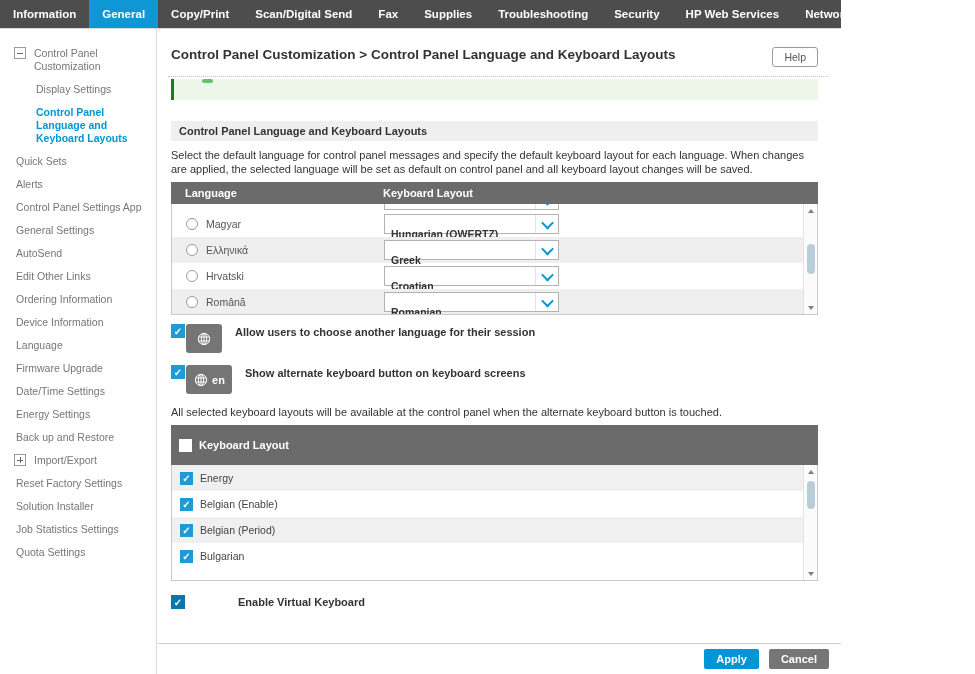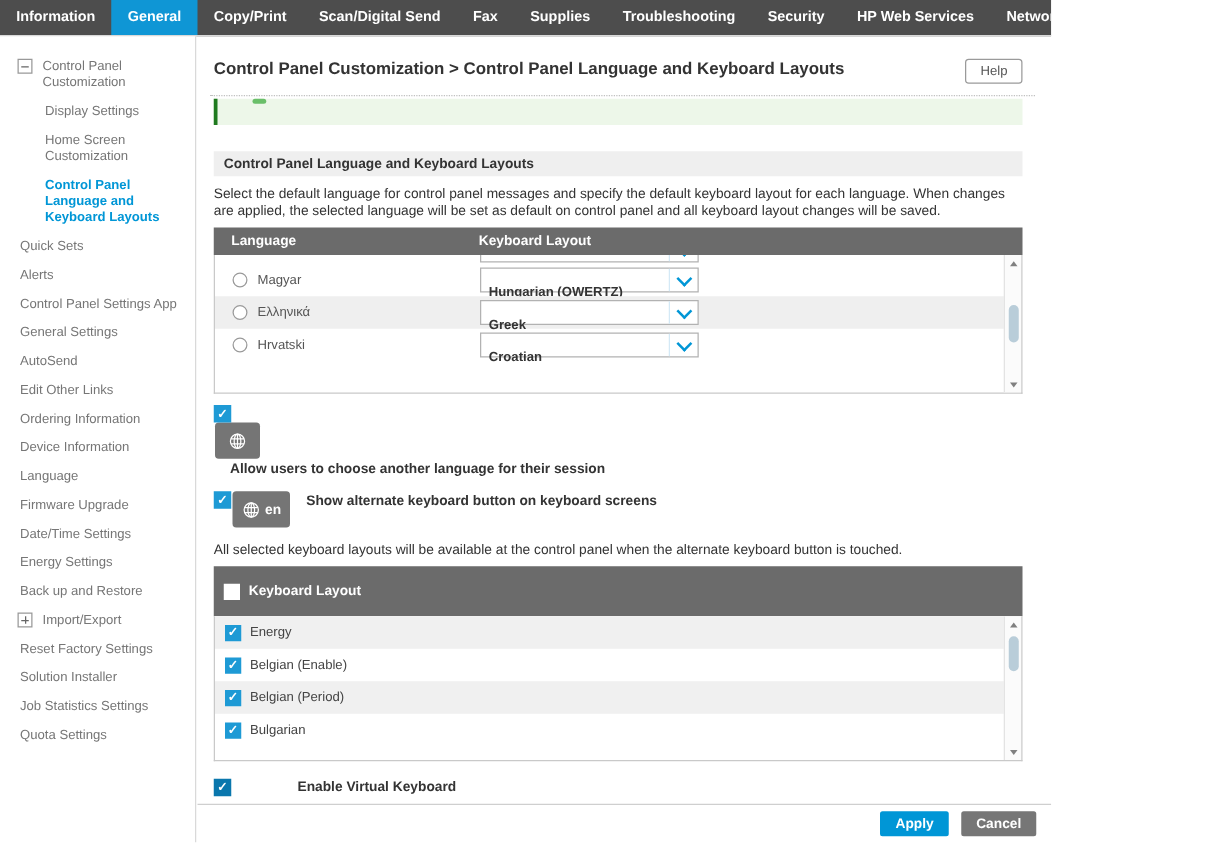--- a/index.html
+++ b/index.html
@@ -65,21 +65,21 @@
   
   .vscroll { position:absolute; top:0; right:0; bottom:0; width:14px; background:#fbfbfb; border-left:1px solid #e3e3e3; }
   .varrow { position:absolute; left:0; right:0; height:11px; display:flex; align-items:center; justify-content:center; }
   .varrow::before { content:""; width:0; height:0; border-left:3px solid transparent; border-right:3px solid transparent; }
   .varrow.up { top:1px; } .varrow.up::before { border-bottom:4px solid #808080; }
   .varrow.down { bottom:1px; } .varrow.down::before { border-top:4px solid #808080; }
   .vthumb { position:absolute; left:3px; width:8px; border-radius:4px; background:#b9cdd9; }
 
   
   .opt { display:flex; align-items:flex-start; }
-  .opt1 { margin-top:9px;flex-direction:column; } .opt2 { margin-top:12px; }
+  .opt1 { margin-top:9px; } .opt2 { margin-top:12px; }
   .cb { width:14px; height:14px; background:#1e9ad5; flex:0 0 auto; position:relative; cursor:pointer; }
   .cb::after { content:"✓"; position:absolute; left:0; top:0; width:100%; height:100%; color:#fff; font-size:10px; font-weight:bold; display:flex; align-items:center; justify-content:center; }
   .cb.unchecked { background:#fff; } .cb.unchecked::after { content:""; }
   .tile { background:#757575; border-radius:3px; height:29px; display:flex; align-items:center; justify-content:center; gap:3px; margin-left:1px; }
   .tile.t1 { width:36px; } .tile.t2 { width:46px; }
   .tile .en { color:#fff; font-size:11px; font-weight:bold; }
   .opt-label { font-size:11px; font-weight:bold; color:#333; margin-left:13px; margin-top:2px; }
 
   .kb-note { margin-top:12px; font-size:11px; color:#333; }
 
@@ -126,21 +126,20 @@
   </div>
 
   <div class="body-row">
 
     <div class="sidebar">
       <div class="nav-item has-box">
         <span class="expand-box"></span>
         <span>Control Panel Customization</span>
       </div>
       <div class="nav-item child">Display Settings</div>
-      <div class="nav-item child">Home Screen Customization</div>
       <div class="nav-item child selected">Control Panel Language and Keyboard Layouts</div>
       <div class="nav-item top">Quick Sets</div>
       <div class="nav-item top">Alerts</div>
       <div class="nav-item top">Control Panel Settings App</div>
       <div class="nav-item top">General Settings</div>
       <div class="nav-item top">AutoSend</div>
       <div class="nav-item top">Edit Other Links</div>
       <div class="nav-item top">Ordering Information</div>
       <div class="nav-item top">Device Information</div>
       <div class="nav-item top">Language</div>
@@ -204,20 +203,28 @@
             </div>
           </div>
           <div class="lrow">
             <span class="radio"></span>
             <span class="lname">Hrvatski</span>
             <div class="dd">
               <div class="txt">Croatian</div>
               <div class="chev"></div>
             </div>
           </div>
+          <div class="lrow alt">
+            <span class="radio"></span>
+            <span class="lname">Română</span>
+            <div class="dd">
+              <div class="txt">Romanian</div>
+              <div class="chev"></div>
+            </div>
+          </div>
           <div class="vscroll">
             <div class="varrow up"></div>
             <div class="vthumb" style="top:40px;height:30px;"></div>
             <div class="varrow down"></div>
           </div>
         </div>
       </div>
 
       <div class="opt opt1">
         <span class="cb"></span>

